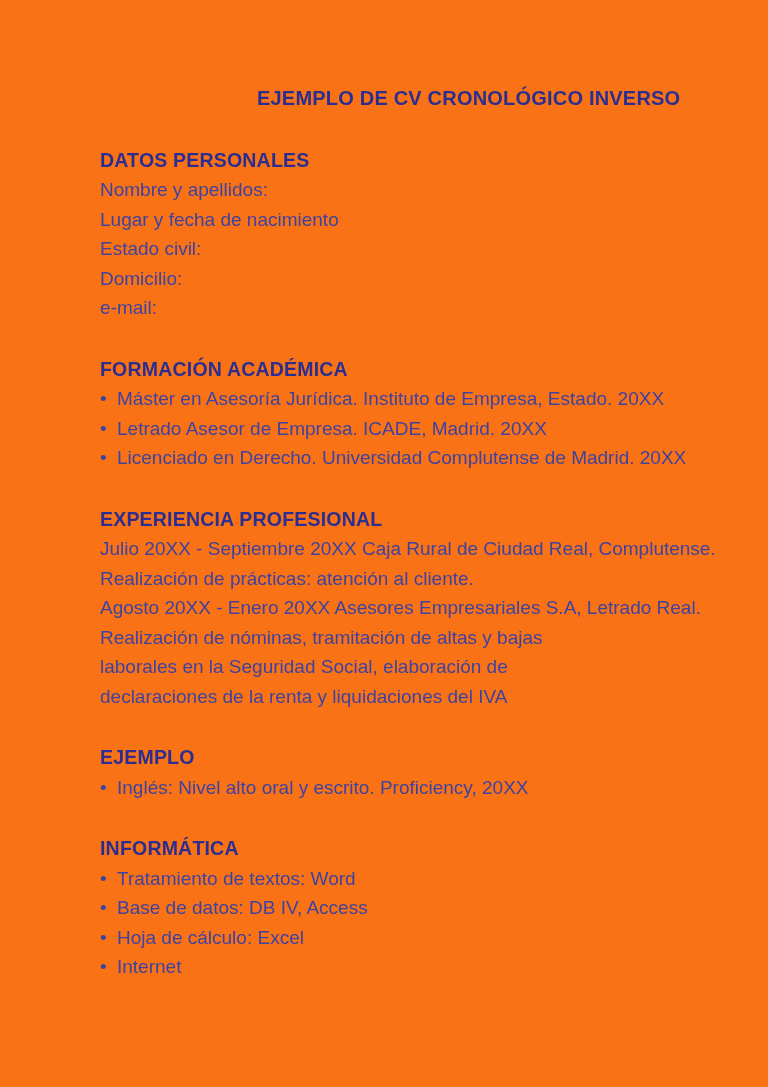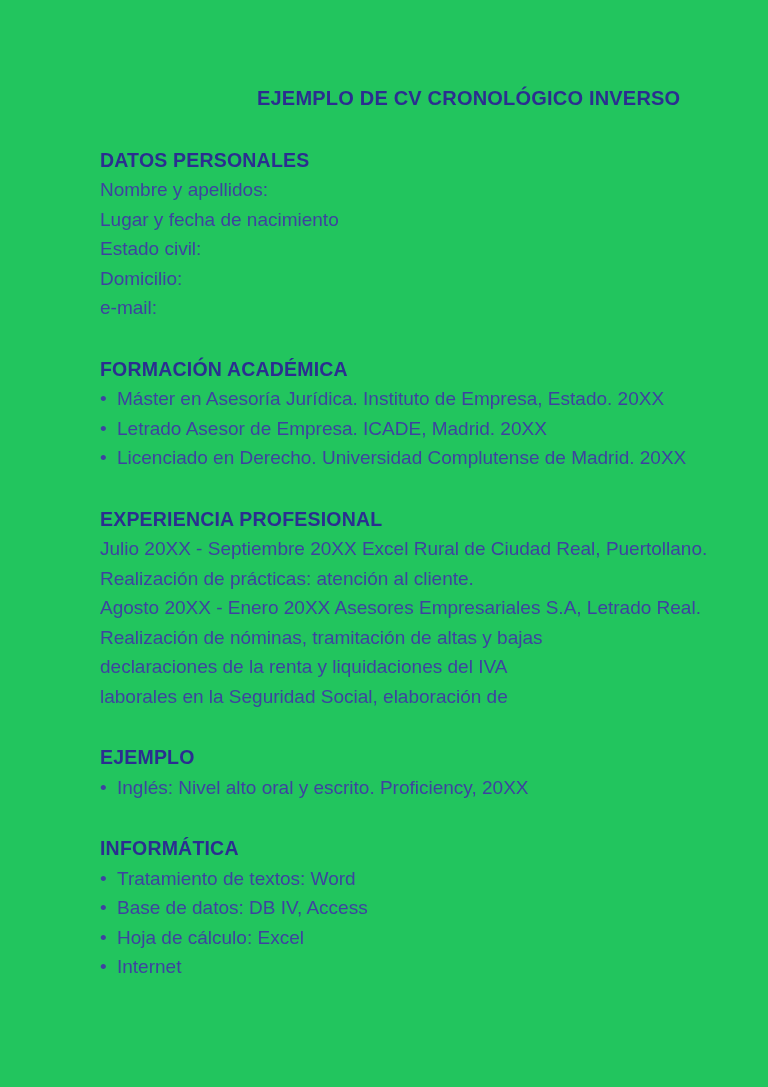--- a/index.html
+++ b/index.html
@@ -4,21 +4,21 @@
 <style>
   html, body {
     margin: 0;
     padding: 0;
     background: #ffffff;
   }
   .page {
     position: relative;
     width: 768px;
     height: 1087px;
-    background: #22c55e;
+    background: #f97316;
     overflow: hidden;
     font-family: "Liberation Sans", "DejaVu Sans", sans-serif;
     font-size: 19px;
     line-height: 29.5px;
     color: #3e42a0;
   }
   .doc-title {
     margin: 84px 0 0 257px;
     font-size: 20px;
     font-weight: bold;
@@ -70,26 +70,26 @@
 
     <div class="section">
       <div class="section-heading">FORMACIÓN ACADÉMICA</div>
       <p class="line bullet"><span class="marker">•</span><span>Máster en Asesoría Jurídica. Instituto de Empresa, Estado. 20XX</span></p>
       <p class="line bullet"><span class="marker">•</span><span>Letrado Asesor de Empresa. ICADE, Madrid. 20XX</span></p>
       <p class="line bullet"><span class="marker">•</span><span>Licenciado en Derecho. Universidad Complutense de Madrid. 20XX</span></p>
     </div>
 
     <div class="section">
       <div class="section-heading">EXPERIENCIA PROFESIONAL</div>
-      <p class="line">Julio 20XX - Septiembre 20XX Excel Rural de Ciudad Real, Puertollano.</p>
+      <p class="line">Julio 20XX - Septiembre 20XX Caja Rural de Ciudad Real, Complutense.</p>
       <p class="line">Realización de prácticas: atención al cliente.</p>
       <p class="line">Agosto 20XX - Enero 20XX Asesores Empresariales S.A, Letrado Real.</p>
       <p class="line">Realización de nóminas, tramitación de altas y bajas</p>
+      <p class="line">laborales en la Seguridad Social, elaboración de</p>
       <p class="line">declaraciones de la renta y liquidaciones del IVA</p>
-      <p class="line">laborales en la Seguridad Social, elaboración de</p>
     </div>
 
     <div class="section">
       <div class="section-heading">EJEMPLO</div>
       <p class="line bullet"><span class="marker">•</span><span>Inglés: Nivel alto oral y escrito. Proficiency, 20XX</span></p>
     </div>
 
     <div class="section">
       <div class="section-heading">INFORMÁTICA</div>
       <p class="line bullet"><span class="marker">•</span><span>Tratamiento de textos: Word</span></p>

